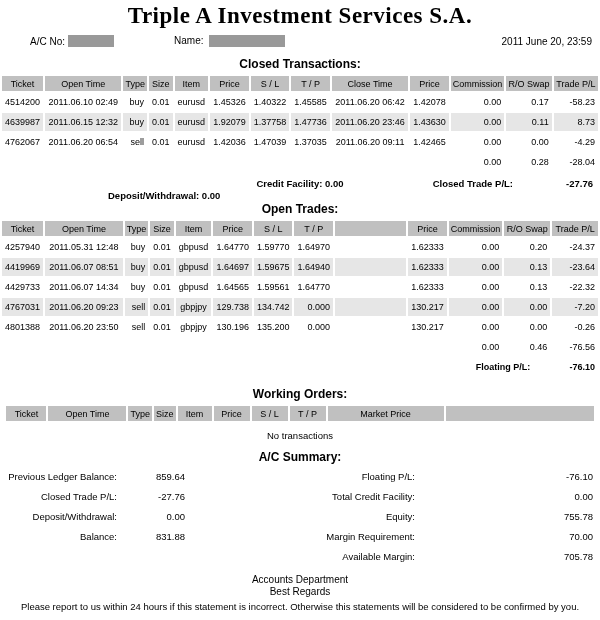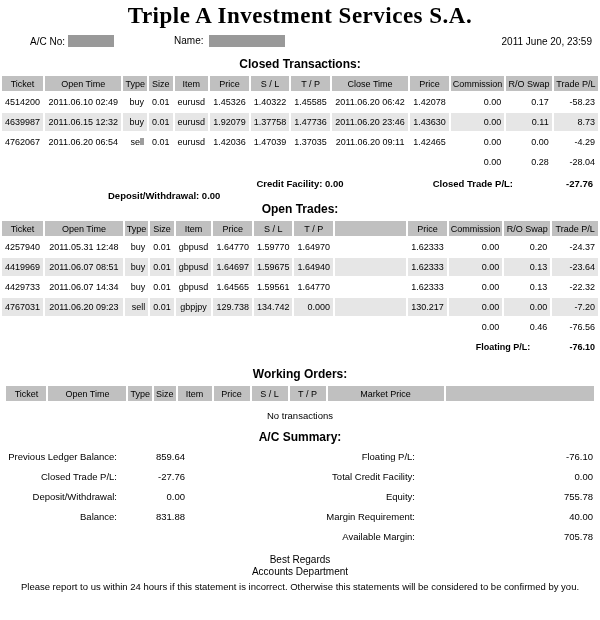--- a/index.html
+++ b/index.html
@@ -265,20 +265,35 @@
         <td style="text-align: center;">gbpjpy</td>
         <td style="text-align: right;">129.738</td>
         <td style="text-align: right;">134.742</td>
         <td style="text-align: right;">0.000</td>
         <td style="text-align: center;"></td>
         <td style="text-align: right;">130.217</td>
         <td style="text-align: right;">0.00</td>
         <td style="text-align: right;">0.00</td>
         <td style="text-align: right;">-7.20</td>
       </tr>
+      <tr>
+        <td style="text-align: left;">4801388</td>
+        <td style="text-align: center;">2011.06.20 23:50</td>
+        <td style="text-align: right;">sell</td>
+        <td style="text-align: right;">0.01</td>
+        <td style="text-align: center;">gbpjpy</td>
+        <td style="text-align: right;">130.196</td>
+        <td style="text-align: right;">135.200</td>
+        <td style="text-align: right;">0.000</td>
+        <td style="text-align: center;"></td>
+        <td style="text-align: right;">130.217</td>
+        <td style="text-align: right;">0.00</td>
+        <td style="text-align: right;">0.00</td>
+        <td style="text-align: right;">-0.26</td>
+      </tr>
     </tbody>
   <tfoot>
     <tr>
       <td colspan="10"></td>
       <td class="r">0.00</td>
       <td class="r">0.46</td>
       <td class="r">-76.56</td>
     </tr>
     <tr>
       <td colspan="12" class="r bold" style="padding-right:20px">Floating P/L:</td>
@@ -337,25 +352,25 @@
   <div>0.00</div>
 
   <div>Deposit/Withdrawal:</div>
   <div>0.00</div>
   <div>Equity:</div>
   <div>755.78</div>
 
   <div>Balance:</div>
   <div>831.88</div>
   <div>Margin Requirement:</div>
-  <div>40.00</div>
+  <div>70.00</div>
 
   <div></div>
   <div></div>
   <div>Available Margin:</div>
   <div>705.78</div>
 </div>
 
 <div class="regards">
+  <div>Accounts Department</div>
   <div>Best Regards</div>
-  <div>Accounts Department</div>
 </div>
 <div class="disclaimer">Please report to us within 24 hours if this statement is incorrect. Otherwise this statements will be considered to be confirmed by you.</div>
 
 </body></html>

